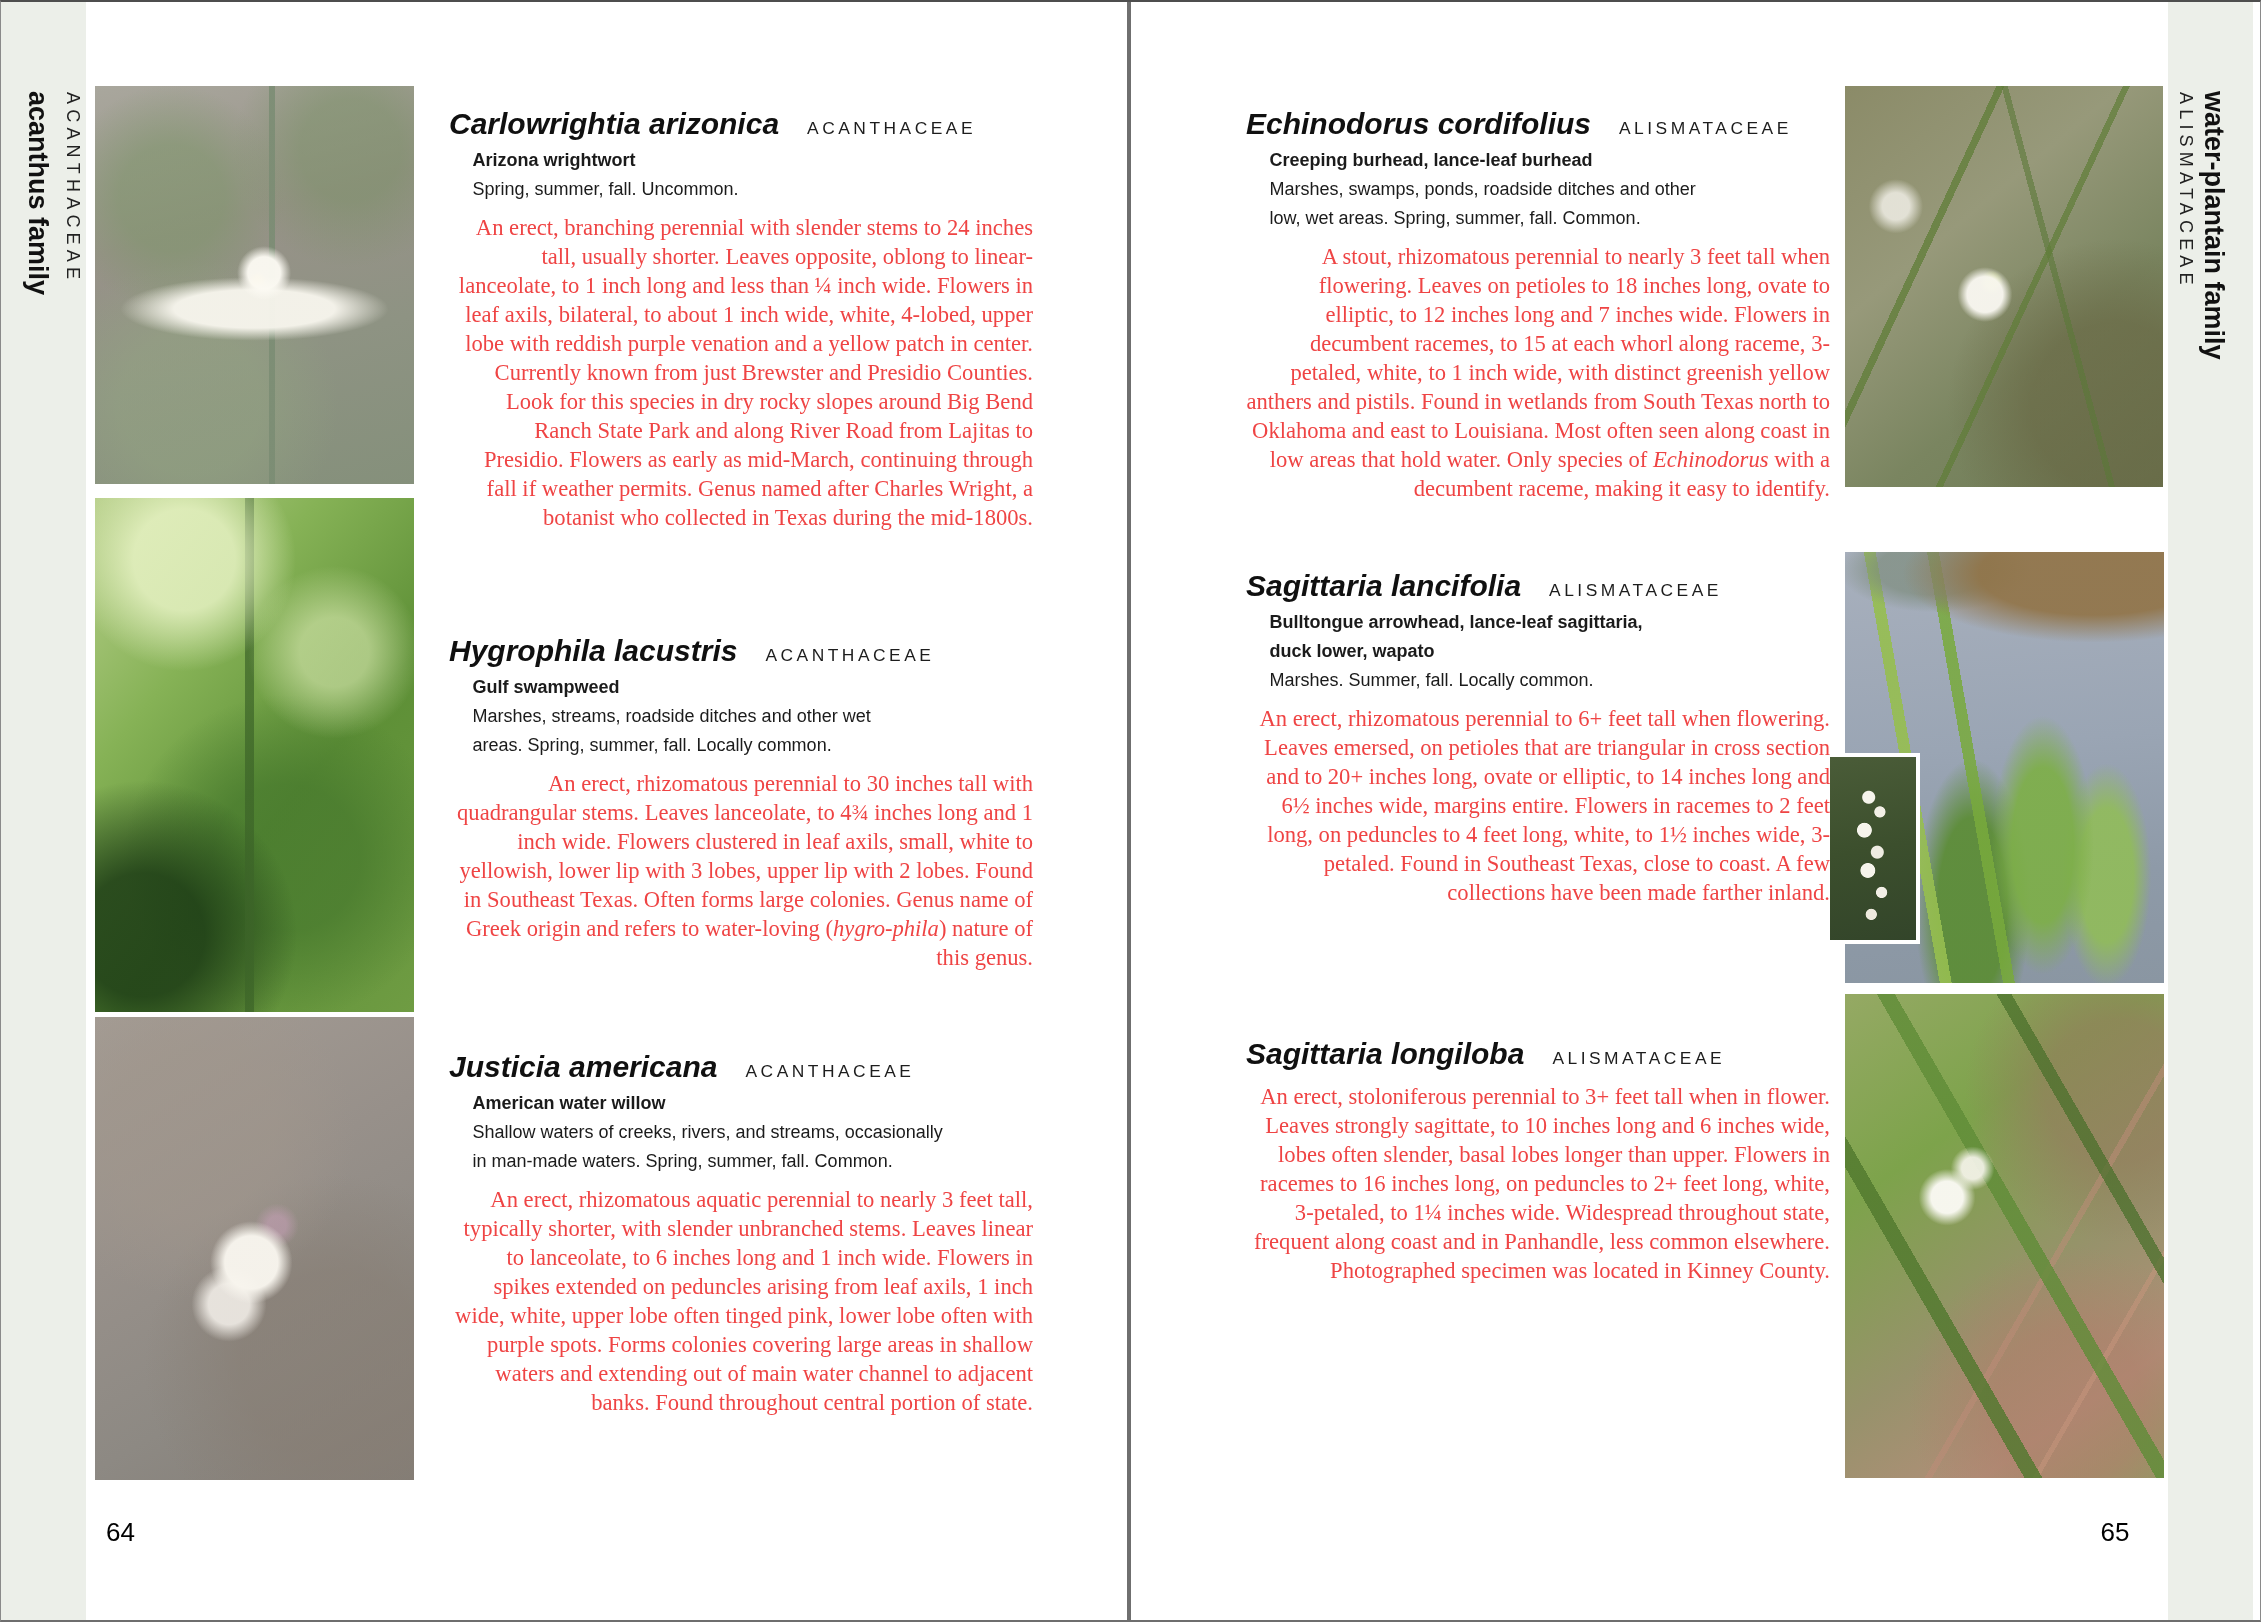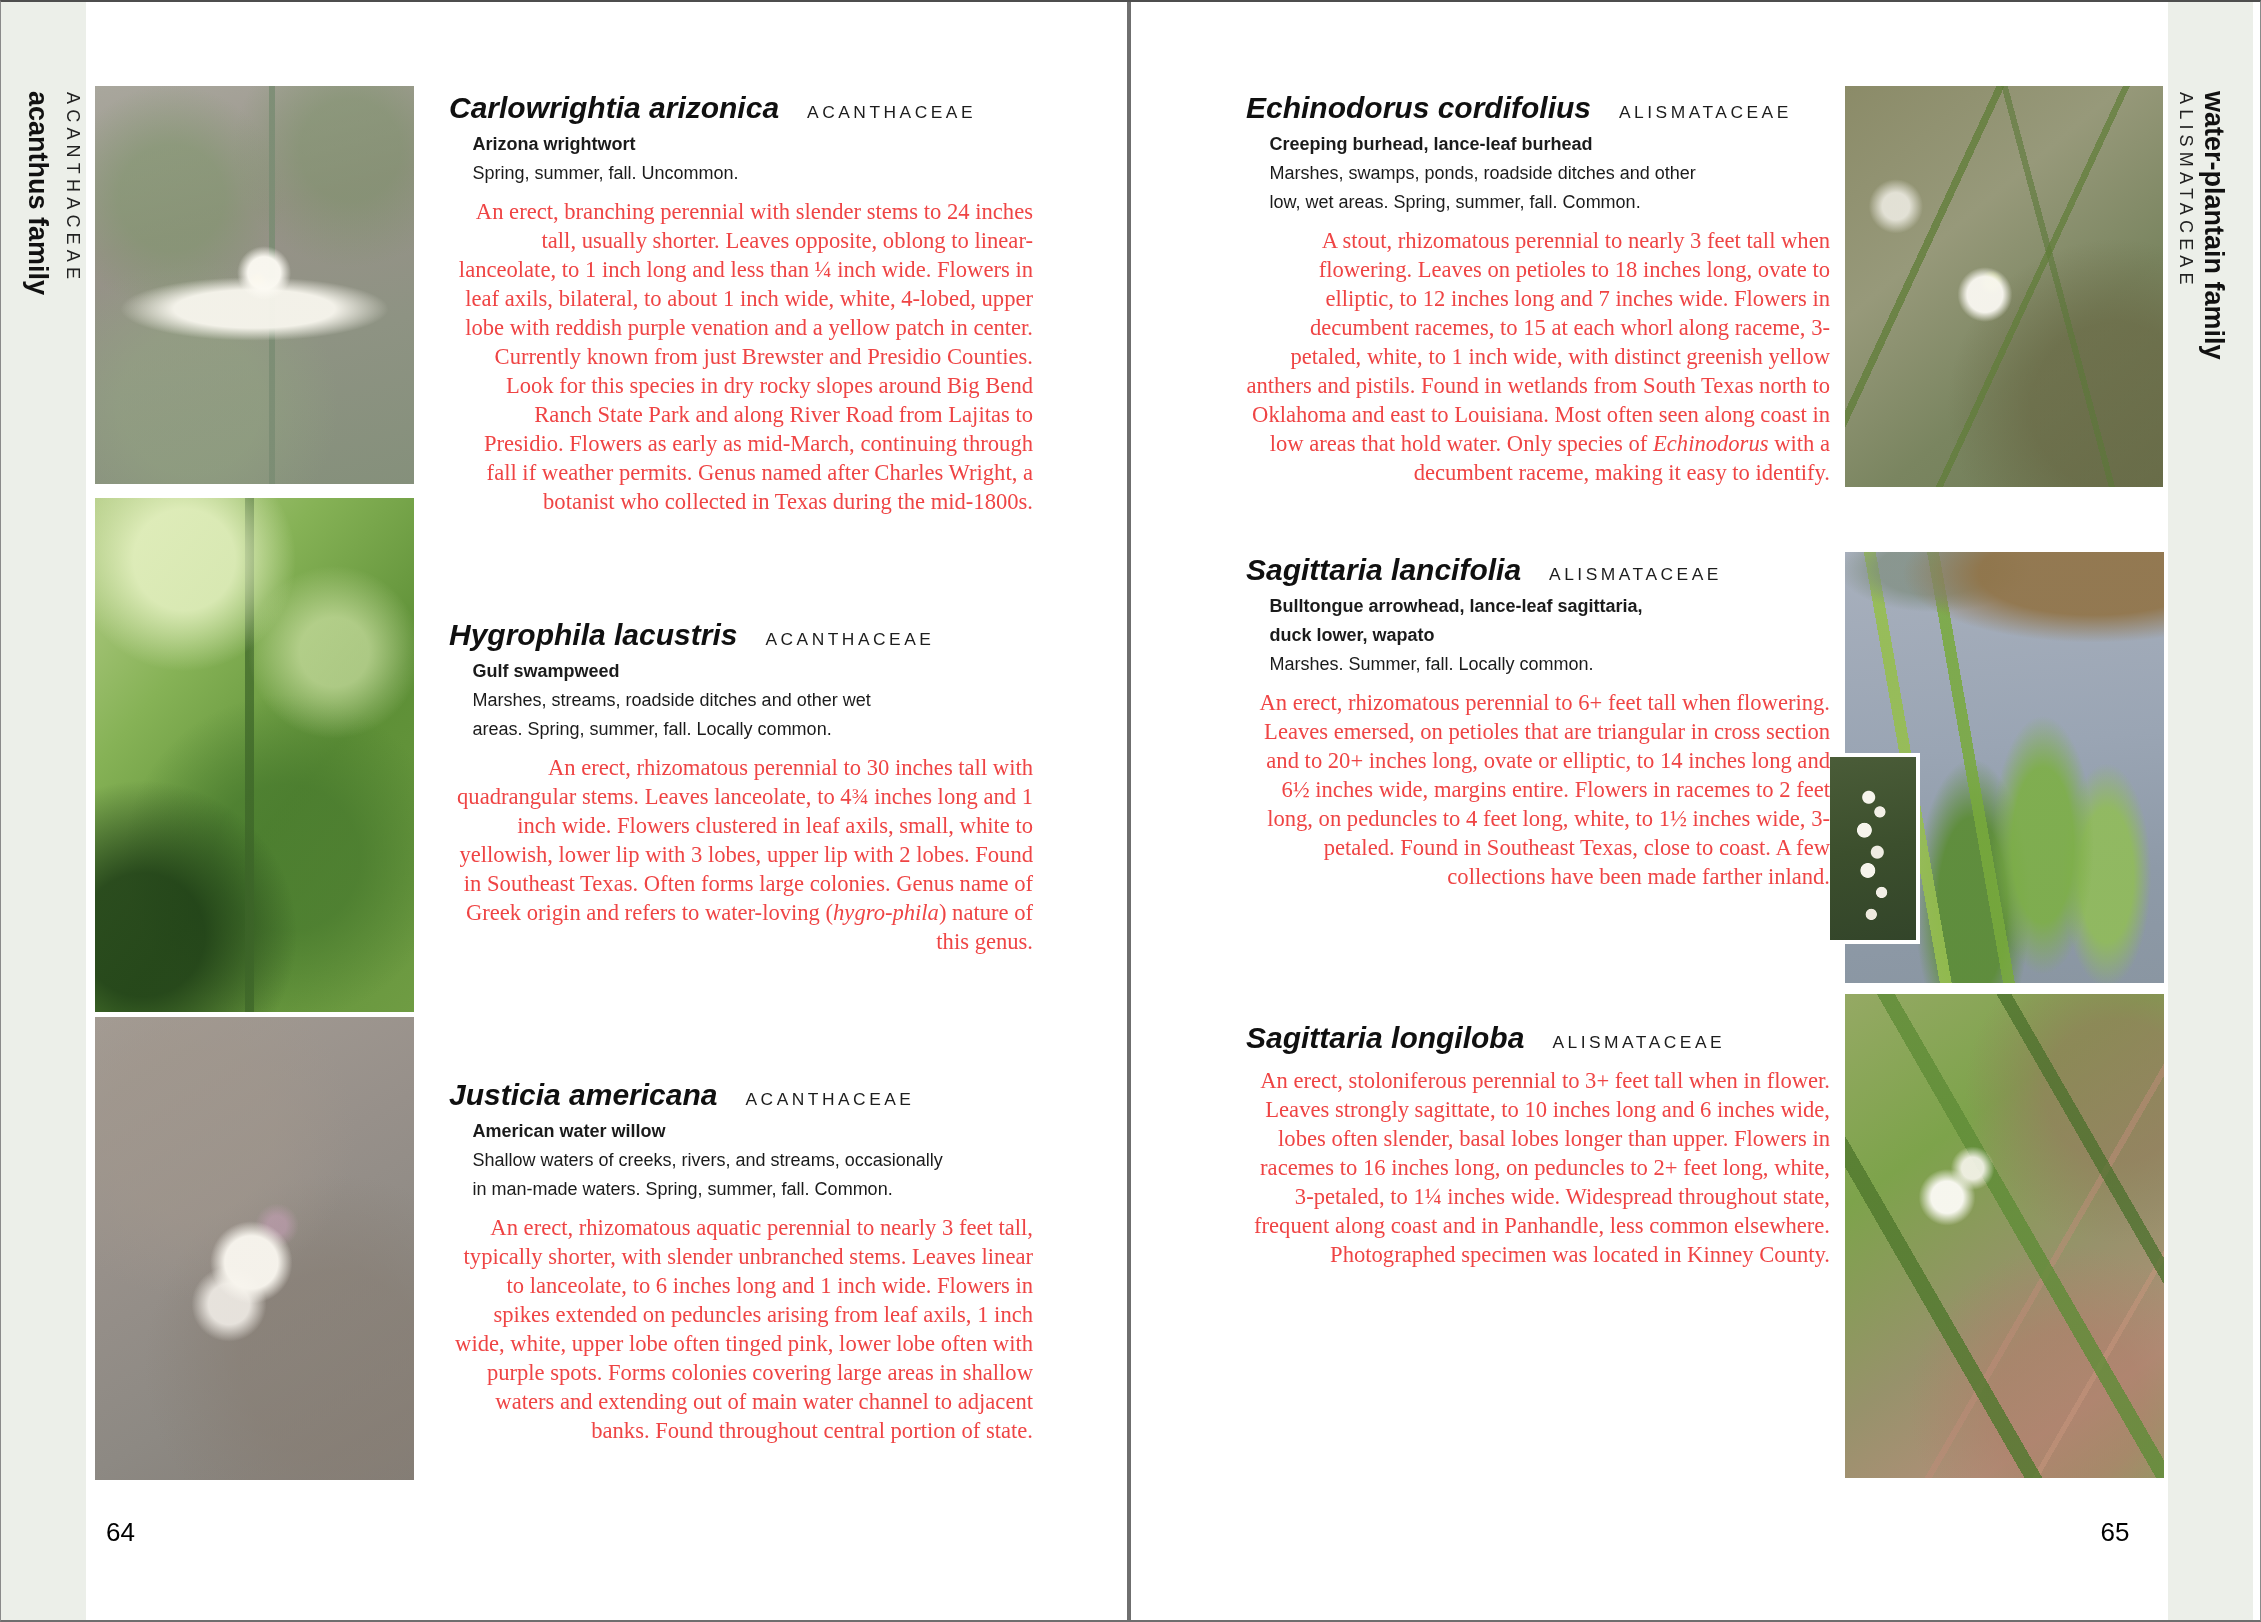--- a/index.html
+++ b/index.html
@@ -69,21 +69,21 @@
     linear-gradient(170deg, #4a5c38, #3c4f2d 50%, #33452a); }
   .ph-rc { background:
     radial-gradient(circle at 32% 42%, rgba(250,249,243,.97) 0 4.5%, transparent 8%),
     radial-gradient(circle at 40% 36%, rgba(248,246,238,.9) 0 3%, transparent 6%),
     linear-gradient(60deg, transparent 0 30%, rgba(80,120,45,.8) 30% 33%, transparent 33% 52%, rgba(95,140,55,.8) 52% 55%, transparent 55% 72%, rgba(70,110,40,.7) 72% 74.5%, transparent 74.5%),
     linear-gradient(120deg, transparent 0 60%, rgba(190,140,120,.5) 60% 61.2%, transparent 61.2% 78%, rgba(200,150,125,.5) 78% 79%, transparent 79%),
     radial-gradient(circle at 85% 20%, rgba(150,120,95,.6) 0 15%, transparent 32%),
     radial-gradient(circle at 70% 85%, rgba(175,125,105,.55) 0 16%, transparent 34%),
     linear-gradient(145deg, #95a964, #7da34b 30%, #97926b 60%, #b08f78 82%, #8f9c62); }
 
-  .entry { position:absolute; }
+  .entry { position:absolute;margin-top:16px; }
   .head { display:flex; align-items:baseline; gap:28px; margin:0; }
   .sp { font-style:italic; font-weight:bold; font-size:30px; line-height:37px; color:#101010; }
   .fam { font-size:17.4px; letter-spacing:3.5px; font-weight:normal; color:#1d1d1d; }
   .sub { margin-top:3.5px; padding-left:23.5px; font-size:18px; line-height:29px; }
   .sub div { white-space:nowrap; }
   .common { font-weight:bold; }
   .desc { font-family:"Liberation Serif", serif; font-size:22.6px; line-height:29px; margin:9.6px 0 0 0; color:#ef4444;text-align:right; }
   .pagenum { position:absolute; font-size:26px; color:#000000; }
 </style>
 </head>
@@ -128,21 +128,21 @@
       <span class="fam">ACANTHACEAE</span>
     </h2>
     <div class="sub">
       <div class="common">Gulf swampweed</div>
       <div class="hab">Marshes, streams, roadside ditches and other wet</div>
       <div class="hab">areas. Spring, summer, fall. Locally common.</div>
     </div>
     <p class="desc">An erect, rhizomatous perennial to 30 inches tall with quadrangular stems. Leaves lanceolate, to 4¾ inches long and 1 inch wide. Flowers clustered in leaf axils, small, white to yellowish, lower lip with 3 lobes, upper lip with 2 lobes. Found in Southeast Texas. Often forms large colonies. Genus name of Greek origin and refers to water-loving (<i>hygro-phila</i>) nature of this genus.</p>
   </article>
 
-  <article class="entry" style="left:448px; top:1074px; width:584px;">
+  <article class="entry" style="left:448px; top:1030px; width:584px;">
     <h2 class="head">
       <span class="sp">Justicia americana</span>
       <span class="fam">ACANTHACEAE</span>
     </h2>
     <div class="sub">
       <div class="common">American water willow</div>
       <div class="hab">Shallow waters of creeks, rivers, and streams, occasionally</div>
       <div class="hab">in man-made waters. Spring, summer, fall. Common.</div>
     </div>
     <p class="desc">An erect, rhizomatous aquatic perennial to nearly 3 feet tall, typically shorter, with slender unbranched stems. Leaves linear to lanceolate, to 6 inches long and 1 inch wide. Flowers in spikes extended on peduncles arising from leaf axils, 1 inch wide, white, upper lobe often tinged pink, lower lobe often with purple spots. Forms colonies covering large areas in shallow waters and extending out of main water channel to adjacent banks. Found throughout central portion of state.</p>

